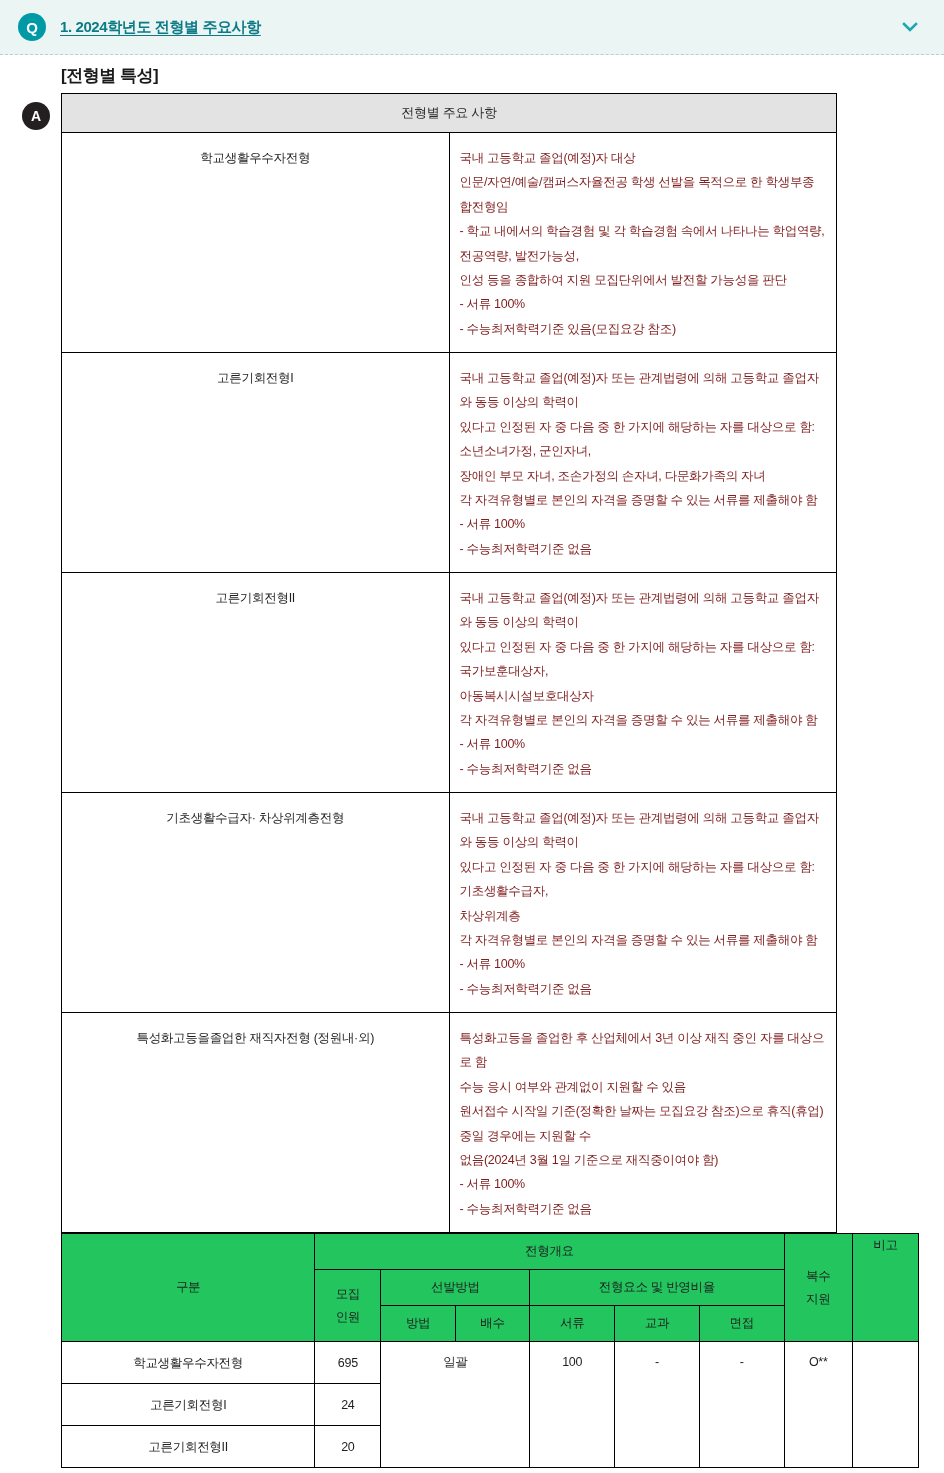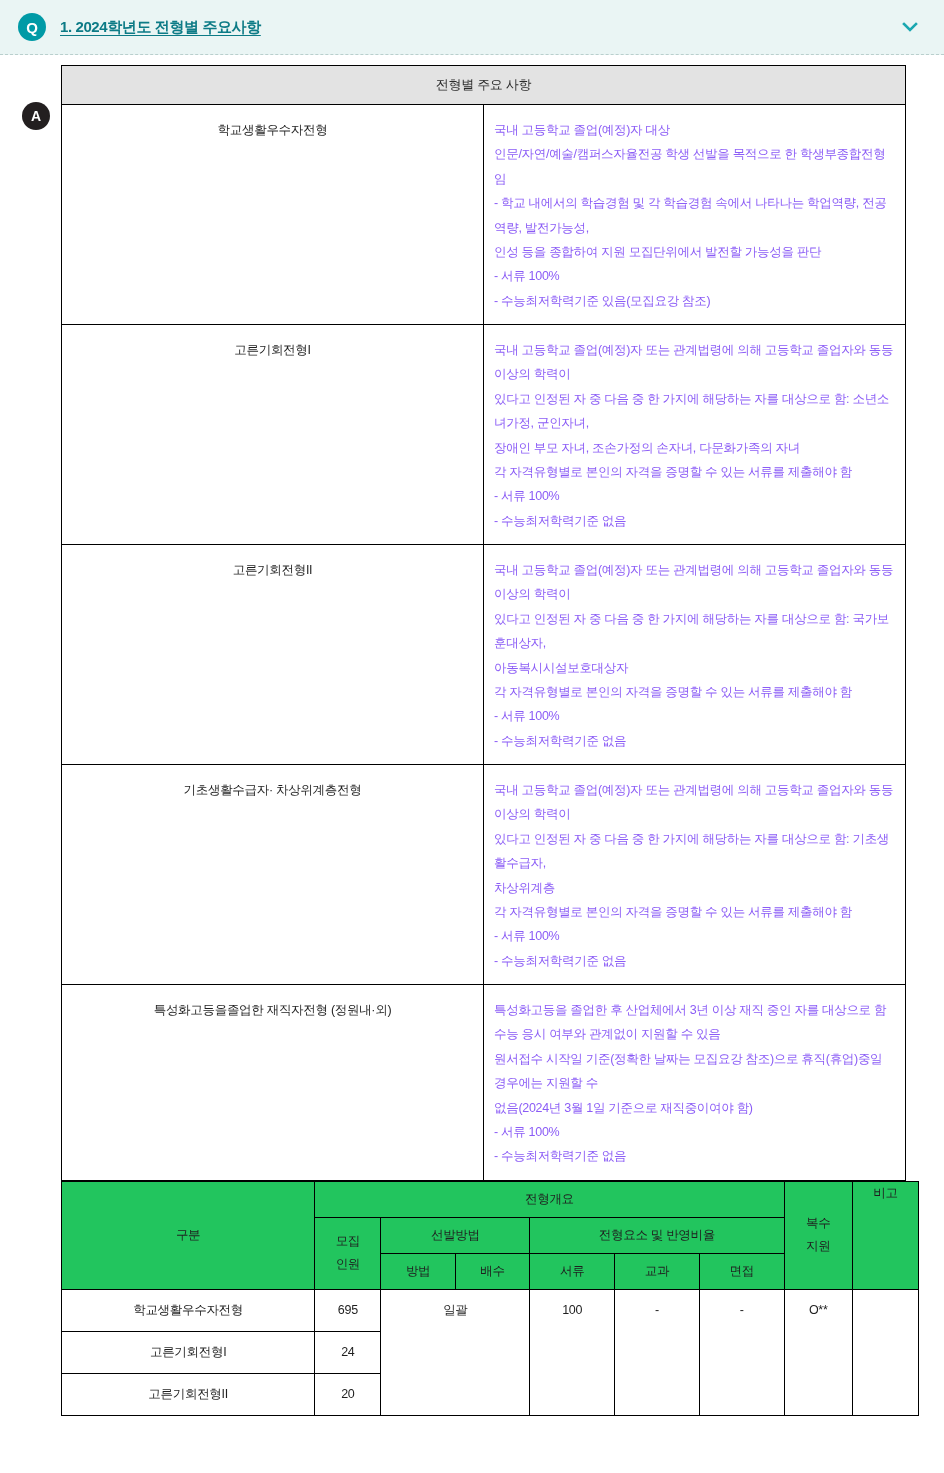--- a/index.html
+++ b/index.html
@@ -94,21 +94,21 @@
     letter-spacing: -0.5px;
     color: #1a1a1a;
     margin: 0 0 6px 0;
     line-height: 1.3;
   }
   .section-heading.second { margin-top: 22px; }
 
   
   table.t1 {
     border-collapse: collapse;
-    width: 845px;
+    width: 776px;
     table-layout: fixed;
     font-size: 12.5px;
     background: #ffffff;
   }
   table.t1 th, table.t1 td {
     border: 1px solid #000000;
     vertical-align: top;
     letter-spacing: -0.3px;
   }
   table.t1 thead th {
@@ -123,21 +123,21 @@
   table.t1 td.name {
     width: 173px;
     text-align: center;
     padding: 13px 6px 10px 6px;
     line-height: 1.95;
     color: #1f1f1f;
   }
   table.t1 td.desc {
     padding: 13px 10px 11px 10px;
     line-height: 1.95;
-    color: #8b5cf6;
+    color: #7f1d1d;
   }
   table.t1 td.desc .ln { display: block; white-space: normal; }
 
   
   table.t2 {
     border-collapse: collapse;
     width: 858px;
     table-layout: fixed;
     font-size: 12.5px;
     background: #ffffff;
@@ -175,20 +175,21 @@
     <svg width="22" height="22" viewBox="0 0 22 22" aria-hidden="true">
       <polyline points="5,8 11,14 17,8" fill="none" stroke="#1aa7b0" stroke-width="2.6" stroke-linecap="square" stroke-linejoin="miter"></polyline>
     </svg>
   </div>
 </div>
 
 <div class="a-badge">A</div>
 
 <div class="content">
 
+  <h2 class="section-heading">[전형별 특성]</h2>
 
   <table class="t1">
     <thead>
       <tr>
         <th colspan="2">전형별 주요 사항</th>
       </tr>
     </thead>
     <tbody>
       <tr>
         <td class="name">

